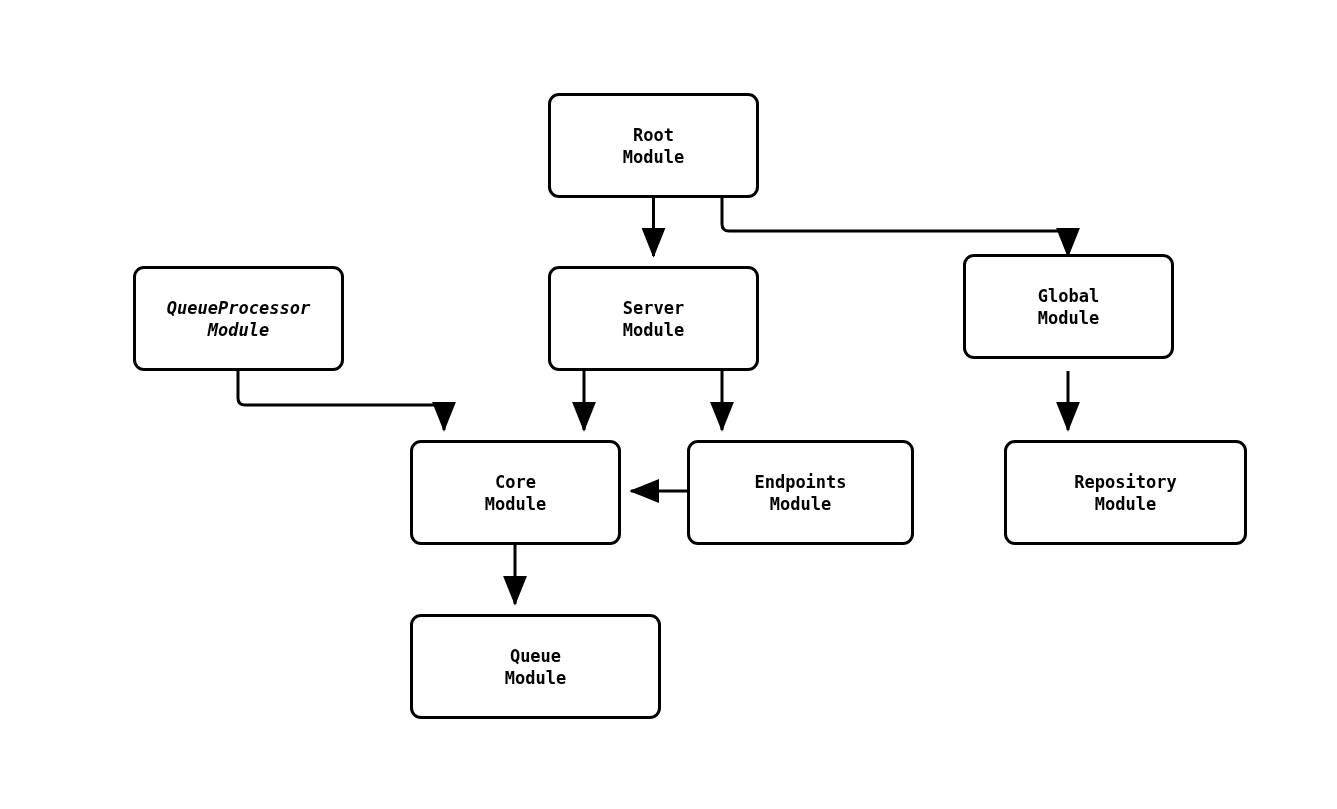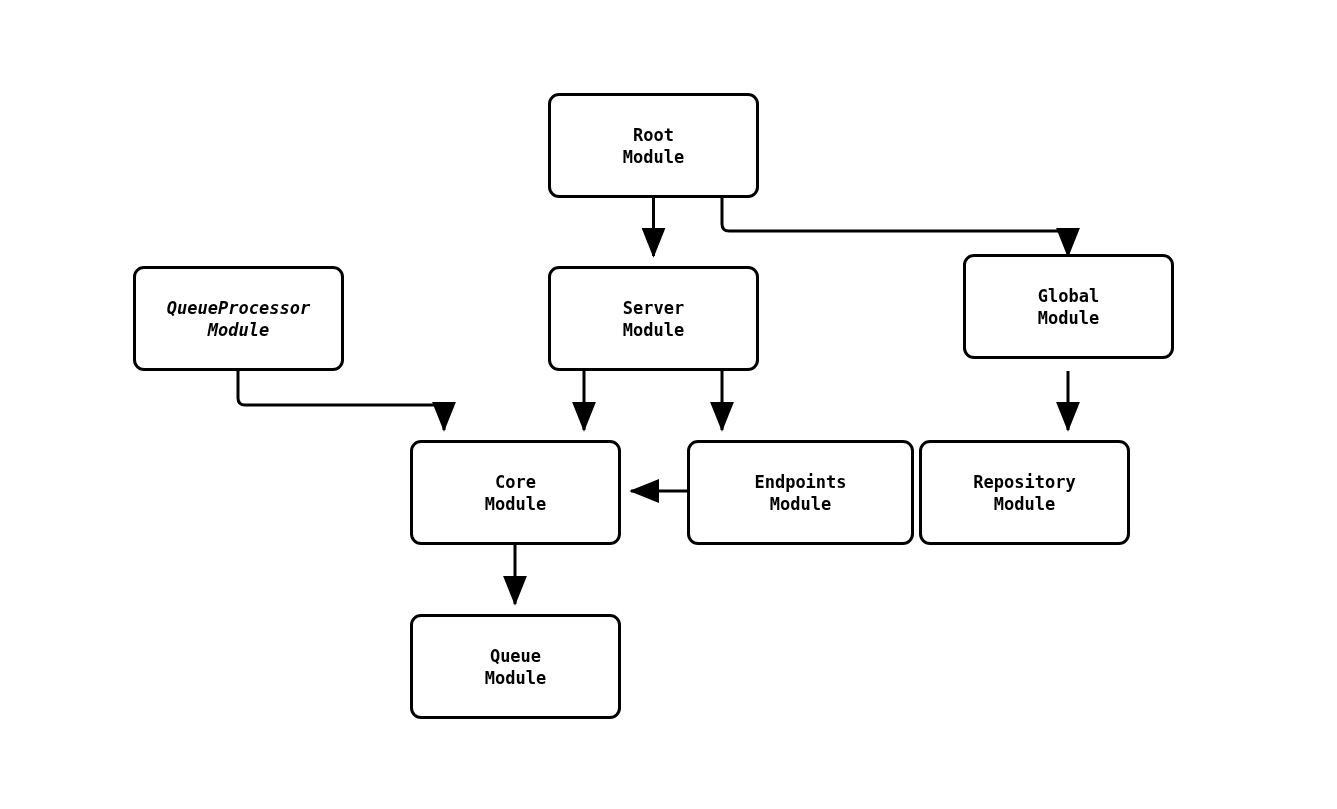--- a/index.html
+++ b/index.html
@@ -103,23 +103,23 @@
   <div class="node" style="left:410px; top:440px; width:211px; height:105px;">
     <div class="node-label">Core
 Module</div>
   </div>
 
   <div class="node" style="left:687px; top:440px; width:227px; height:105px;">
     <div class="node-label">Endpoints
 Module</div>
   </div>
 
-  <div class="node" style="left:919px; top:440px; width:211px; height:105px;">
+  <div class="node" style="left:1004px; top:440px; width:243px; height:105px;">
     <div class="node-label">Repository
 Module</div>
   </div>
 
-  <div class="node" style="left:410px; top:614px; width:211px; height:105px;">
+  <div class="node" style="left:410px; top:614px; width:251px; height:105px;">
     <div class="node-label">Queue
 Module</div>
   </div>
 
 </div>
 
 </body></html>

